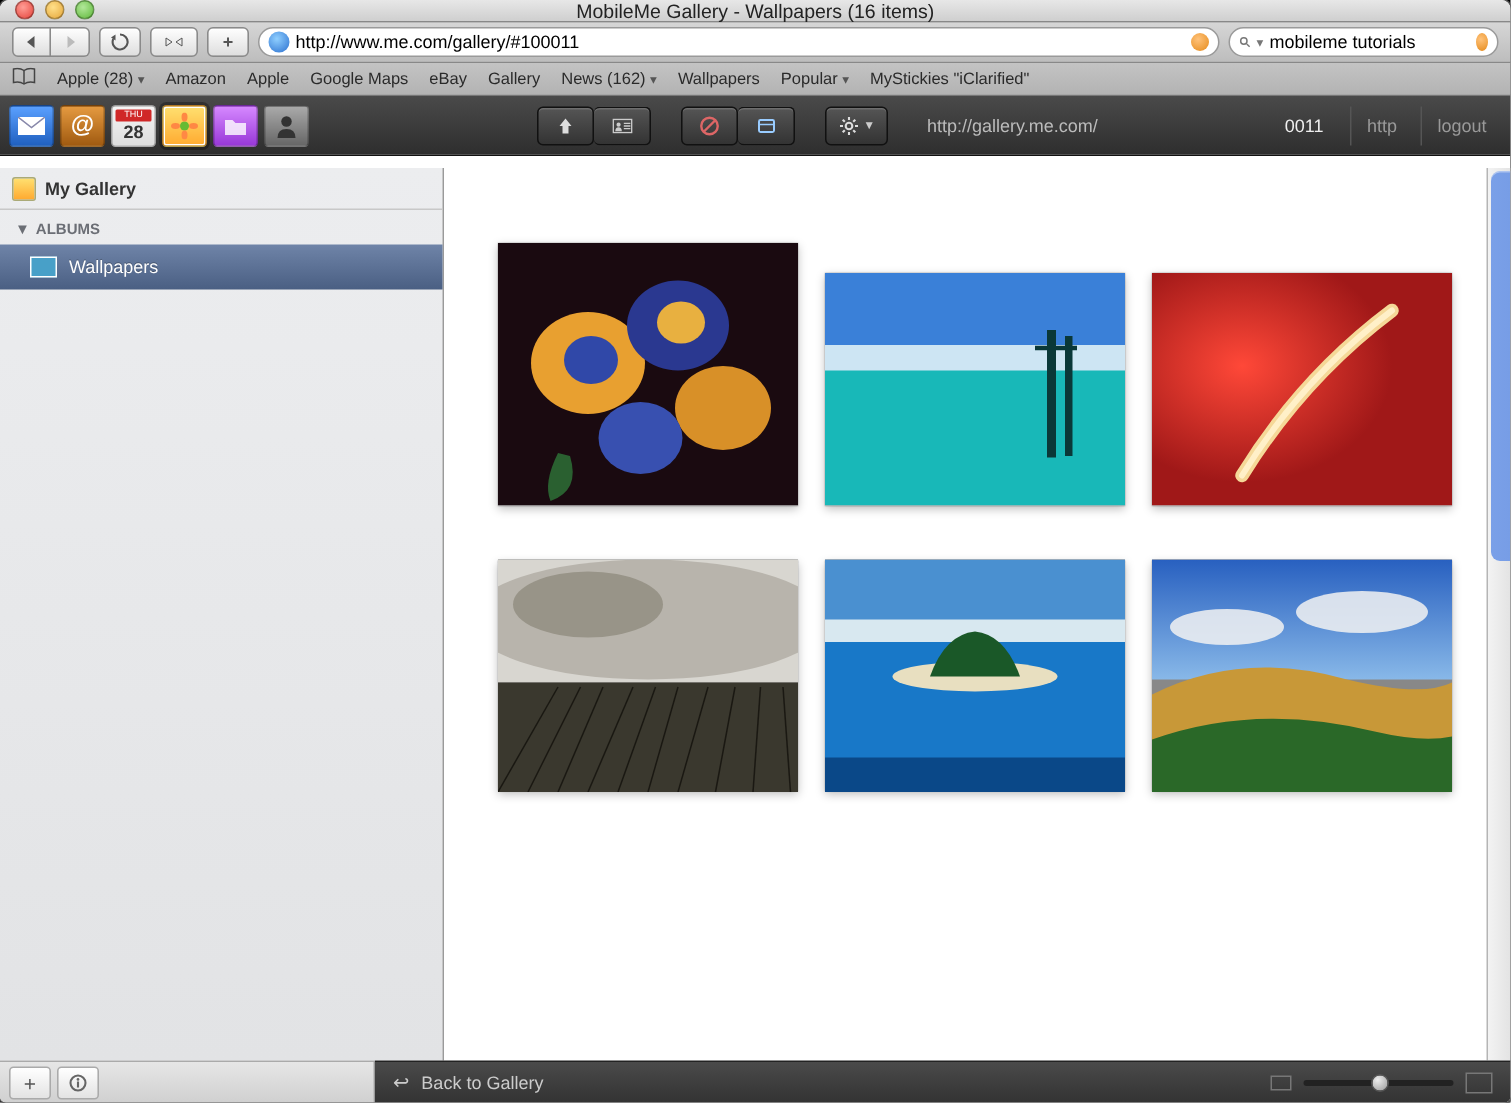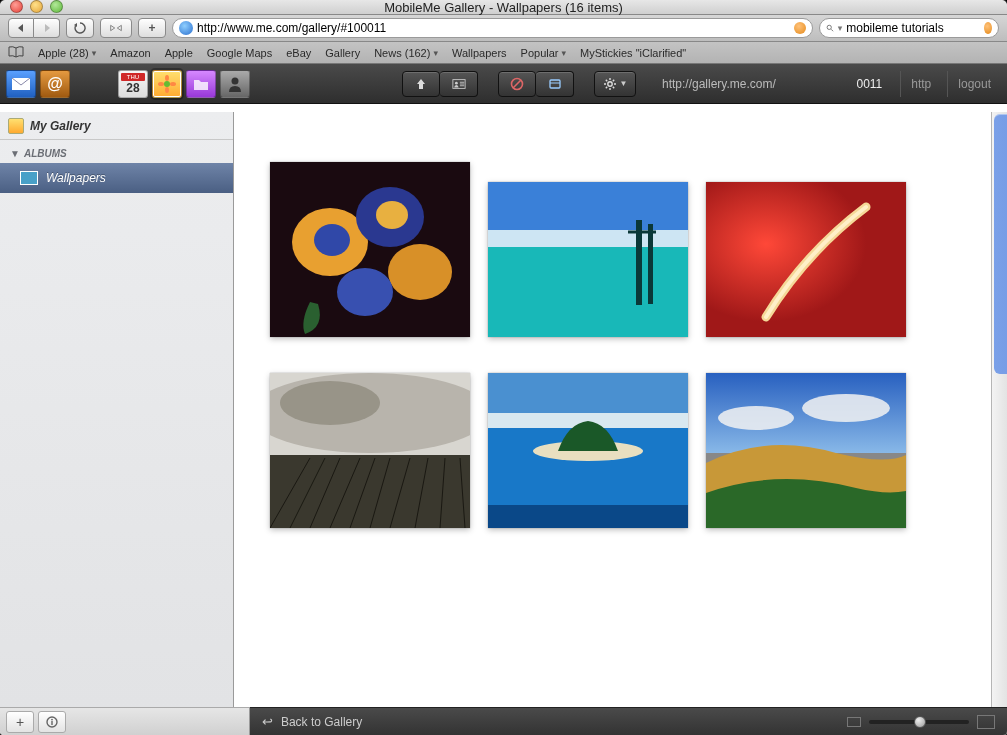--- a/index.html
+++ b/index.html
@@ -35,36 +35,36 @@
 .bm-item { display: flex; align-items: center; gap: 3px; cursor: default; }
 .bm-tri { font-size: 9px; color: #555; }
 .book-icon svg { width: 16px; height: 12px; }
 
 
 .mm-bar { height: 40px; background: linear-gradient(#4a4a4a,#2e2e2e); border-bottom: 1px solid #111; display: flex; align-items: center; padding: 0 6px; gap: 6px; }
 .mm-apps { display: flex; gap: 4px; }
 .mm-app { width: 30px; height: 28px; border-radius: 3px; display: flex; align-items: center; justify-content: center; border: 1px solid rgba(0,0,0,.3); }
 .app-mail { background: linear-gradient(#5aa0ff,#2060c0); }
 .app-addr { background: linear-gradient(#e59a40,#a05a10); }
-.app-cal { background: linear-gradient(#f5f5f5,#ddd); position: relative; margin-left: 44px; }
+.app-cal { background: linear-gradient(#f5f5f5,#ddd); position: relative; }
 .app-cal .bar { position: absolute; top: 2px; left: 2px; right: 2px; height: 8px; background: #d02828; border-radius: 1px; font-size: 6px; color: #fff; text-align: center; line-height: 8px; }
 .app-cal .num { font-size: 12px; font-weight: bold; margin-top: 8px; color: #333; }
 .app-gal { background: linear-gradient(#ffe070,#ffaa30); }
 .app-gal.selected { box-shadow: 0 0 0 2px rgba(0,0,0,.3), inset 0 0 0 1px #fff; }
 .app-idisk { background: linear-gradient(#d688ff,#9838d8); }
 .app-acc { background: linear-gradient(#aaa,#666); }
 .dbtn { height: 26px; border: 1px solid #111; border-radius: 4px; background: linear-gradient(#555,#333); display: flex; align-items: center; justify-content: center; box-shadow: inset 0 1px 0 rgba(255,255,255,.15); }
 .dbtn svg { width: 14px; height: 14px; }
 .mm-url { color: #bbb; font-size: 12px; margin-left: 20px; }
 .mm-id { color: #eee; font-size: 12px; margin-left: auto; padding: 0 12px; }
 .mm-link { color: #999; font-size: 12px; padding: 0 10px; border-left: 1px solid #555; height: 26px; display: flex; align-items: center; }
 
 
 .content { position: absolute; top: 112px; bottom: 28px; left: 0; right: 0; display: flex; }
-.sidebar { width: 234px; background: linear-gradient(#ecedef,#e2e3e5); border-right: 1px solid #9a9a9a; display: flex; flex-direction: column; font-size: 12px; font-style: italic; }
+.sidebar { width: 296px; background: linear-gradient(#ecedef,#e2e3e5); border-right: 1px solid #9a9a9a; display: flex; flex-direction: column; font-size: 12px; }
 .sb-head { height: 28px; display: flex; align-items: center; padding: 0 8px; gap: 6px; border-bottom: 1px solid #c8c8c8; font-weight: bold; color: #333; }
 .sb-head .icon { width: 16px; height: 16px; background: linear-gradient(#ffe070,#ffaa30); border: 1px solid #aa7; border-radius: 2px; }
 .sb-section { padding: 8px 10px 4px; color: #6b6e75; font-size: 10px; font-weight: bold; display: flex; align-items: center; gap: 4px; }
 .sb-item { height: 30px; display: flex; align-items: center; padding: 0 20px; gap: 8px; color: #333; }
 .sb-item.selected { background: linear-gradient(#6f84a8,#4a5f83); color: #fff; text-shadow: 0 -1px 0 rgba(0,0,0,.3); }
 .sb-thumb { width: 18px; height: 14px; border: 1px solid #555; background: #789; }
 .sb-item.selected .sb-thumb { border-color: #fff; background: #48a0c8; }
 
 .main { flex: 1; position: relative; background: #fff; overflow: hidden; }
 .scroll { position: absolute; right: 0; top: 0; bottom: 0; width: 16px; background: linear-gradient(90deg,#f3f3f3,#e3e3e3); border-left: 1px solid #b5b5b5; }

